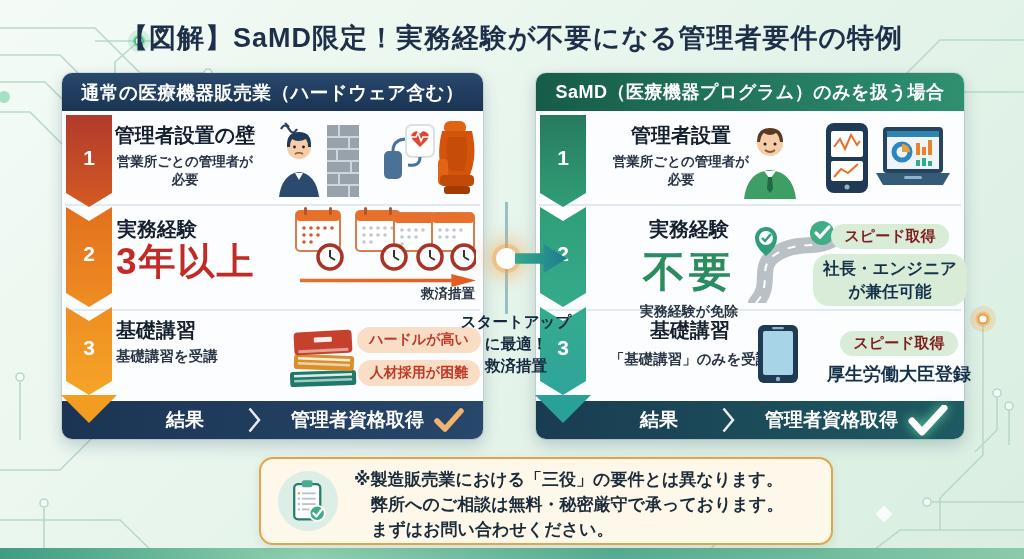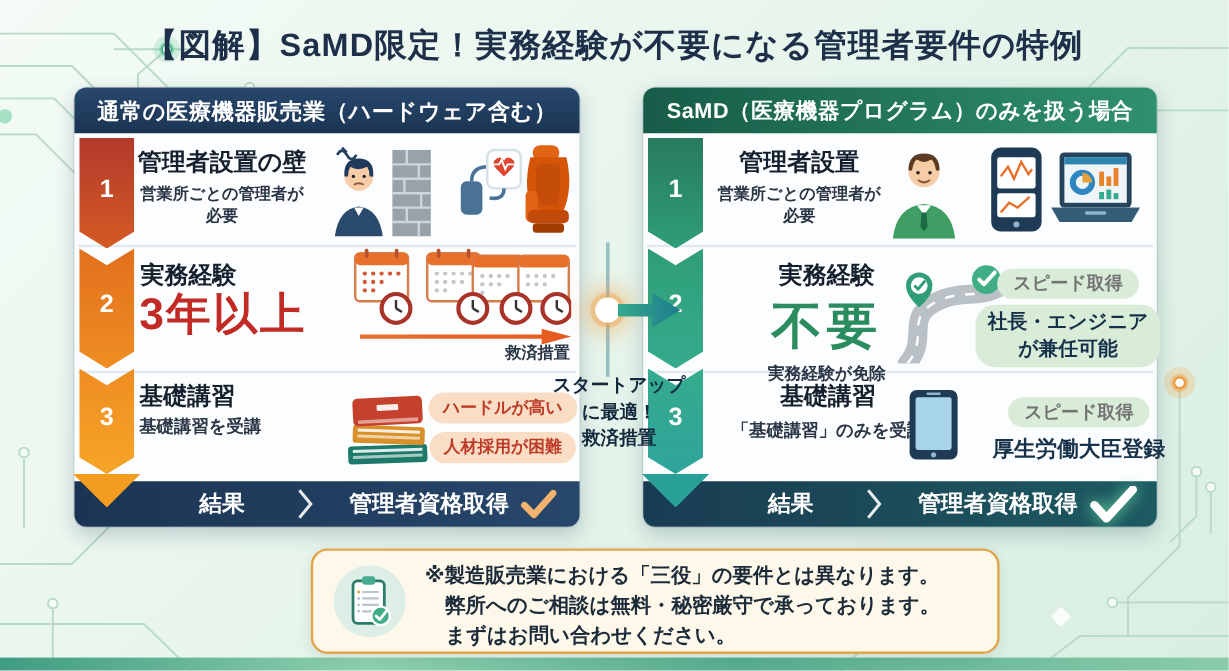--- a/index.html
+++ b/index.html
@@ -83,28 +83,28 @@
   .l-r2-sub { left:53px; top:212px; font-size:13px; white-space:nowrap; }
   .l-r2-note { left:344px; top:212px; width:84px; font-size:13.5px; text-align:center; }
   .l-r3-title { left:54px; top:244px; }
   .l-r3-sub { left:54px; top:274px; font-size:14.5px; }
   .pill-col-l { left:294px; top:254px; width:126px; display:flex; flex-direction:column; gap:7px; align-items:center; }
   .pill-warn {
     background:#f9ddc5; color:#bd3a27; font-weight:800; font-size:14px;
     padding:4px 12px; border-radius:16px; white-space:nowrap;
   }
 
-  .r-r1-text { left:45px; top:49px; width:170px; }
+  .r-r1-text { left:60px; top:49px; width:170px; }
   .r-r2-text { left:58px; top:143px; width:190px; }
   .r-big { font-size:42px; font-weight:900; color:#2a8c5f; letter-spacing:4px; margin:1px 0 2px 0; }
   .r-r3-text { left:48px; top:244px; width:212px; }
   .pill-col-r2 { left:288px; top:151px; width:132px; display:flex; flex-direction:column; gap:5px; align-items:center; }
   .pill-col-r3 { left:288px; top:258px; width:150px; display:flex; flex-direction:column; gap:6px; align-items:center; }
   .pill-good {
-    background:#d8ecd8; color:#737373; font-weight:800; font-size:15px;
+    background:#d8ecd8; color:#7f1d1d; font-weight:800; font-size:15px;
     padding:3px 13px; border-radius:15px; white-space:nowrap;
   }
   .pill-good-block {
     background:#d8ecd8; color:#16324a; font-weight:800; font-size:16.5px;
     padding:3px 10px; border-radius:16px; text-align:center; line-height:23px; white-space:nowrap;
   }
   .plain-note { font-size:18px; font-weight:800; color:#16324a; white-space:nowrap; }
 
   
   .icon { position:absolute; z-index:4; }

